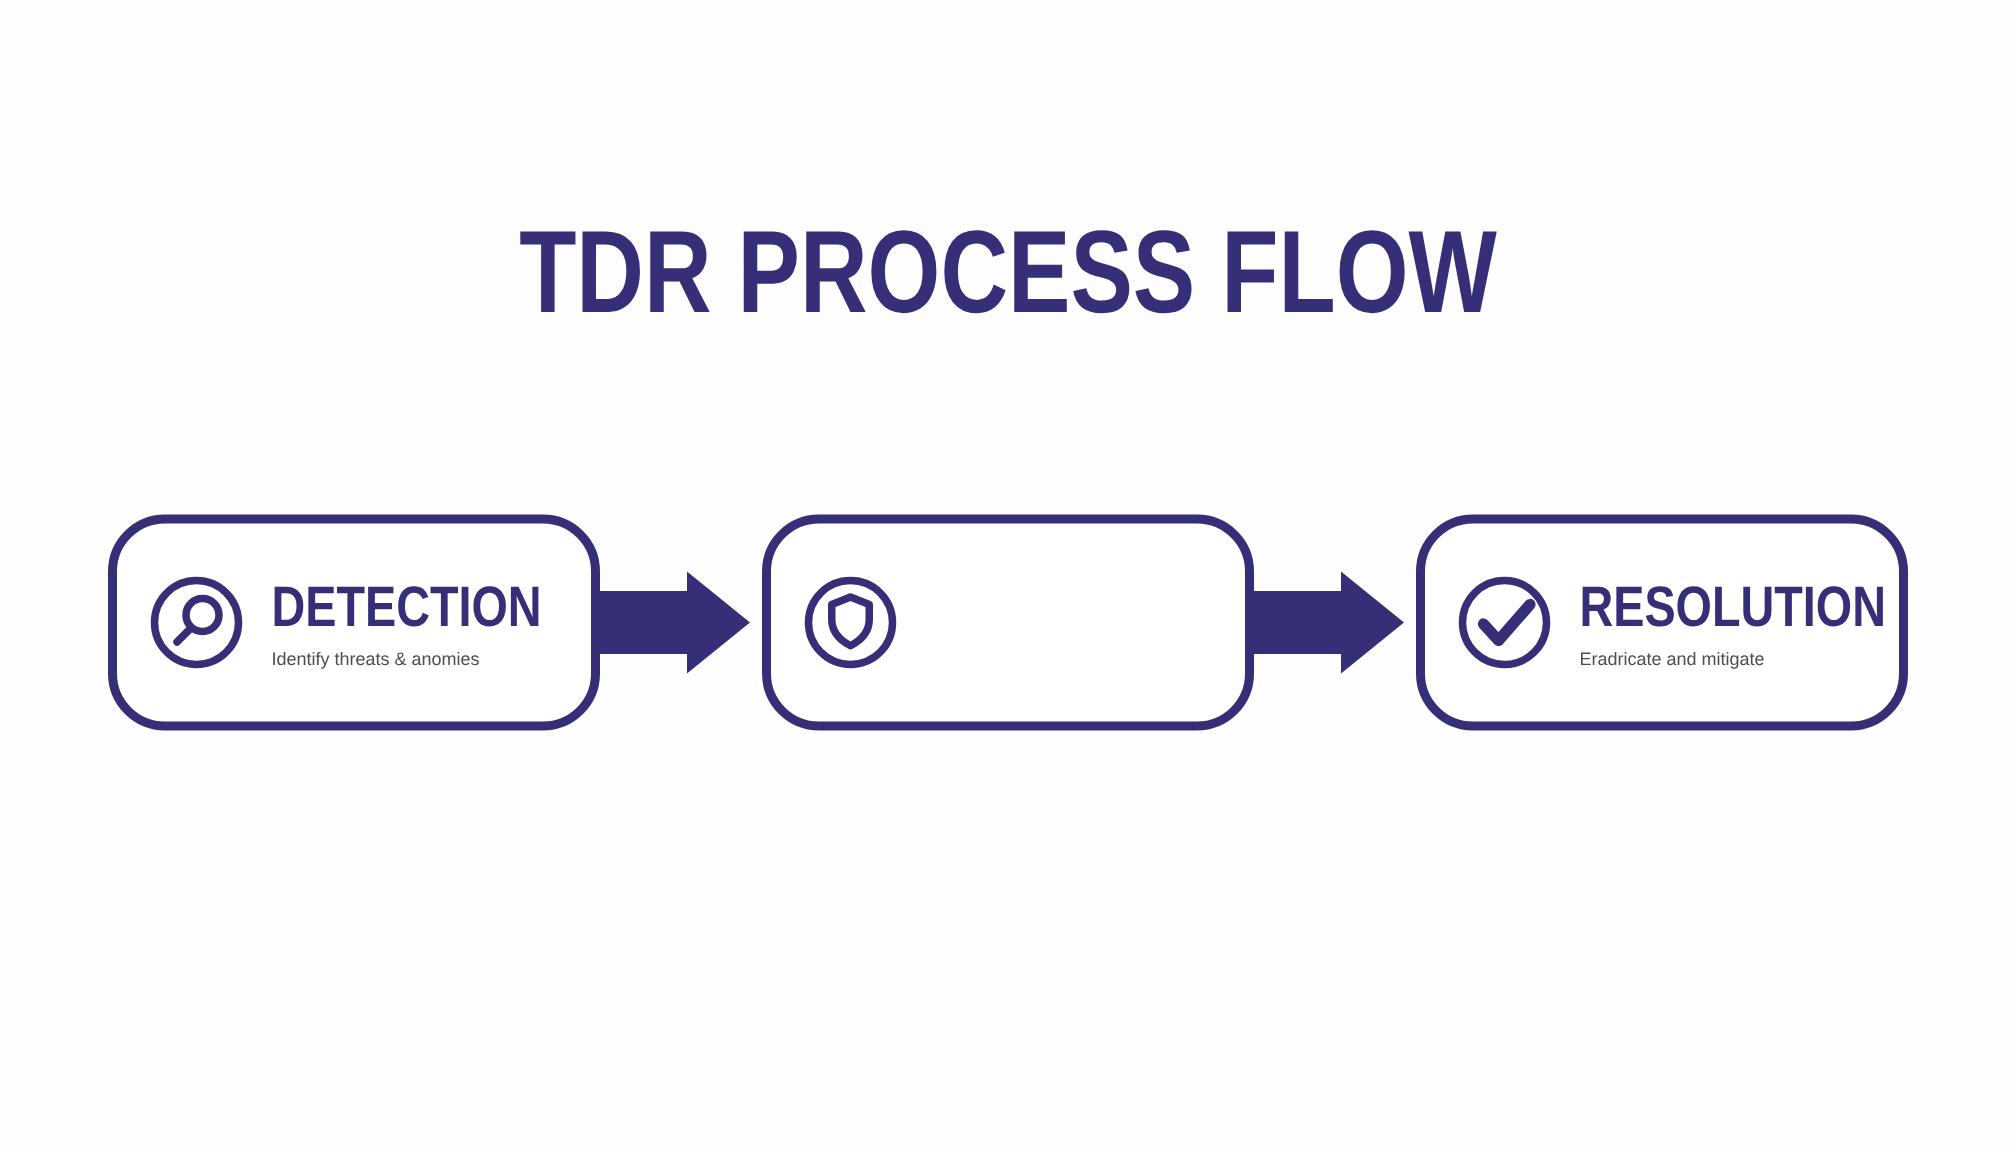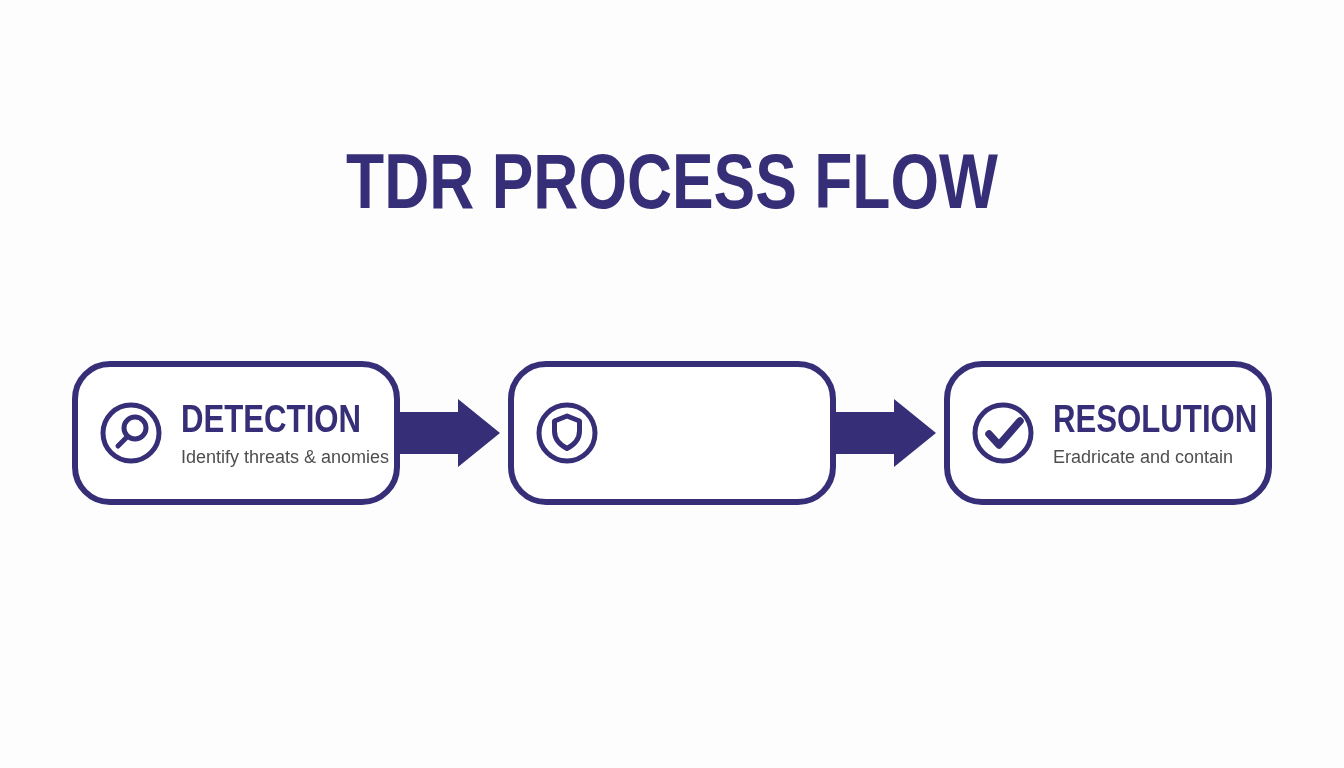--- a/index.html
+++ b/index.html
@@ -24,21 +24,21 @@
     font-size: 78px;
     line-height: 1;
     font-weight: bold;
     color: var(--accent);
     letter-spacing: 0px;
     transform: scaleX(0.80);
     white-space: nowrap;
   }
   .flow-row {
     position: absolute;
-    top: 361px;
+    top: 343px;
     left: 72px;
     display: flex;
     align-items: center;
   }
   .step-box {
     width: 328px;
     height: 144px;
     background: #ffffff;
     border: 6px solid var(--accent);
     border-radius: 38px;
@@ -58,21 +58,21 @@
   .step-label {
     font-size: 38px;
     line-height: 1.05;
     font-weight: bold;
     color: var(--accent);
     transform: scaleX(0.82);
     transform-origin: left center;
     white-space: nowrap;
   }
   .step-desc {
-    font-size: 18px;
+    font-size: 12px;
     color: var(--desc-gray);
     margin-top: 7px;
     white-space: nowrap;
   }
   .connector {
     width: 108px;
     height: 144px;
     flex: 0 0 auto;
     display: flex;
     align-items: center;
@@ -130,17 +130,17 @@
 
   <div class="step-box">
     <span class="step-icon">
       <svg width="64" height="64" viewBox="0 0 64 64">
         <circle class="stroke-accent" cx="32" cy="32" r="28" stroke-width="5"></circle>
         <polyline class="stroke-accent" points="18,33 28,44 49,20" stroke-width="7.5" stroke-linecap="round" stroke-linejoin="round"></polyline>
       </svg>
     </span>
     <div class="step-text">
       <div class="step-label">RESOLUTION</div>
-      <div class="step-desc">Eradricate and contain</div>
+      <div class="step-desc">Eradricate and mitigate</div>
     </div>
   </div>
 
 </div>
 
 </body></html>

